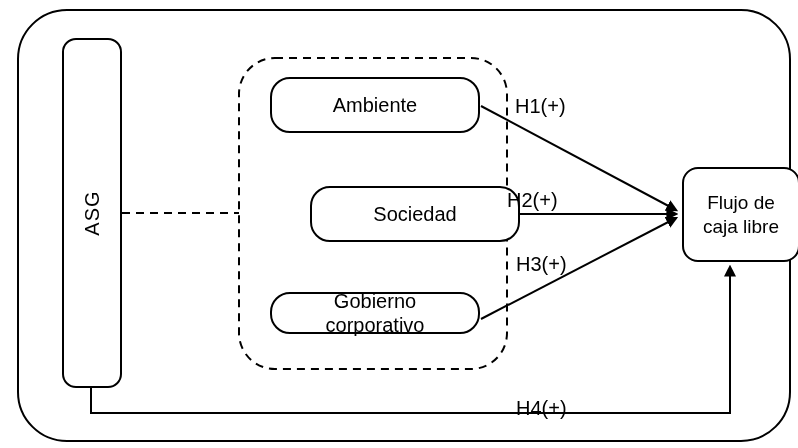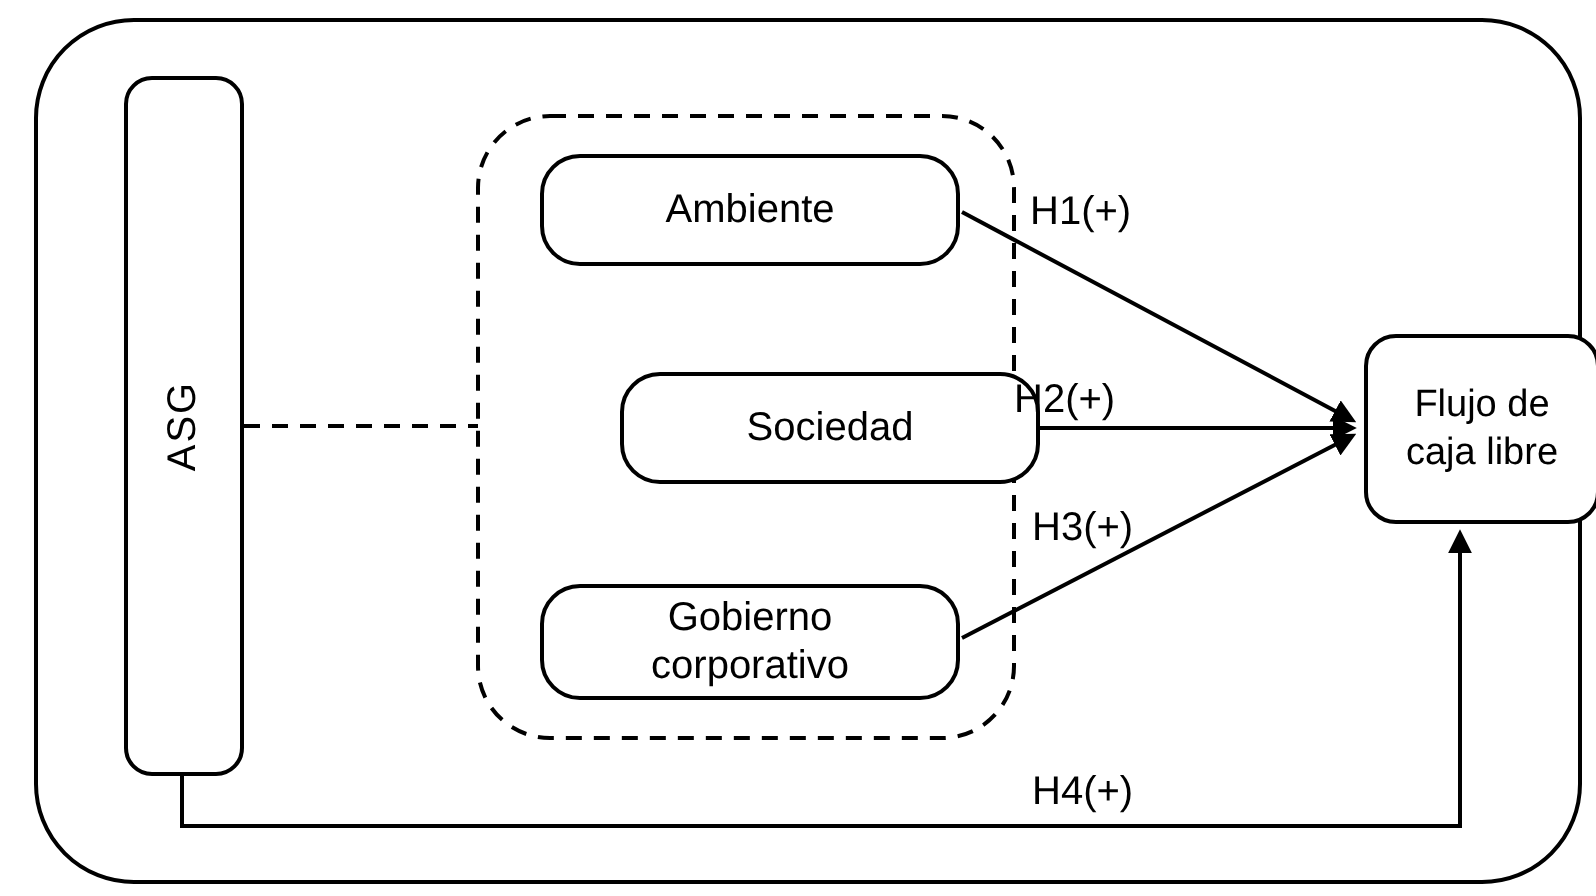--- a/index.html
+++ b/index.html
@@ -47,21 +47,21 @@
     height: 350px;
     border-radius: 14px;
   }
   .asg-box .rot {
     transform: rotate(-90deg);
     white-space: nowrap;
     letter-spacing: 1px;
   }
   .dim-ambiente  { left: 270px; top: 77px;  width: 210px; height: 56px; }
   .dim-sociedad  { left: 270px; top: 186px; width: 210px; height: 56px; margin-left: 40px; }
-  .dim-gobierno  { left: 270px; top: 292px; width: 210px; height: 58px; padding: 0 28px; }
+  .dim-gobierno  { left: 270px; top: 292px; width: 210px; height: 42px; padding: 0 28px; }
   .outcome-box {
     left: 682px;
     top: 167px;
     width: 118px;
     height: 95px;
     border-radius: 16px;
     font-size: 19px;
     line-height: 1.25;
     padding: 12px 6px;
   }
@@ -74,21 +74,21 @@
     pointer-events: none;
   }
   .hyp-label {
     position: absolute;
     font-size: 20px;
     white-space: nowrap;
   }
   .h1-label { left: 515px; top: 95px;  }
   .h2-label { left: 507px; top: 189px; }
   .h3-label { left: 516px; top: 253px; }
-  .h4-label { left: 516px; top: 385px; }
+  .h4-label { left: 516px; top: 397px; }
 </style>
 </head>
 <body>
 
 <div class="canvas">
 
   <div class="outer-frame"></div>
 
   <div class="node asg-box">
     <span class="rot">ASG</span>

